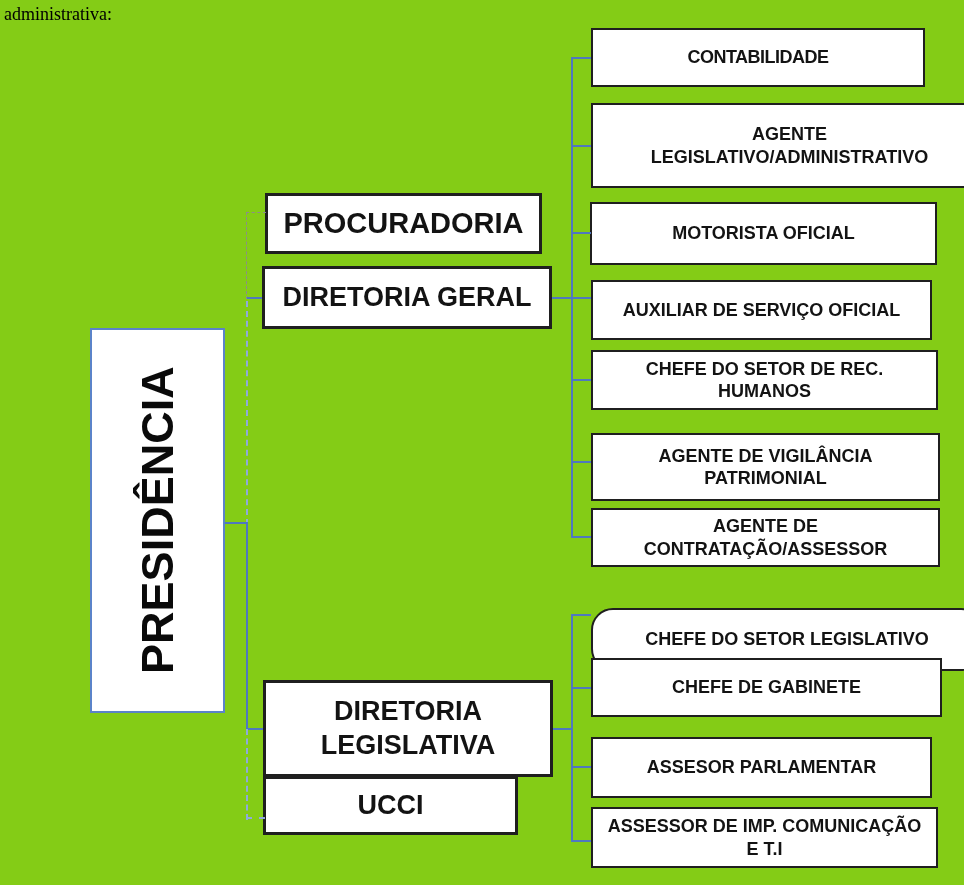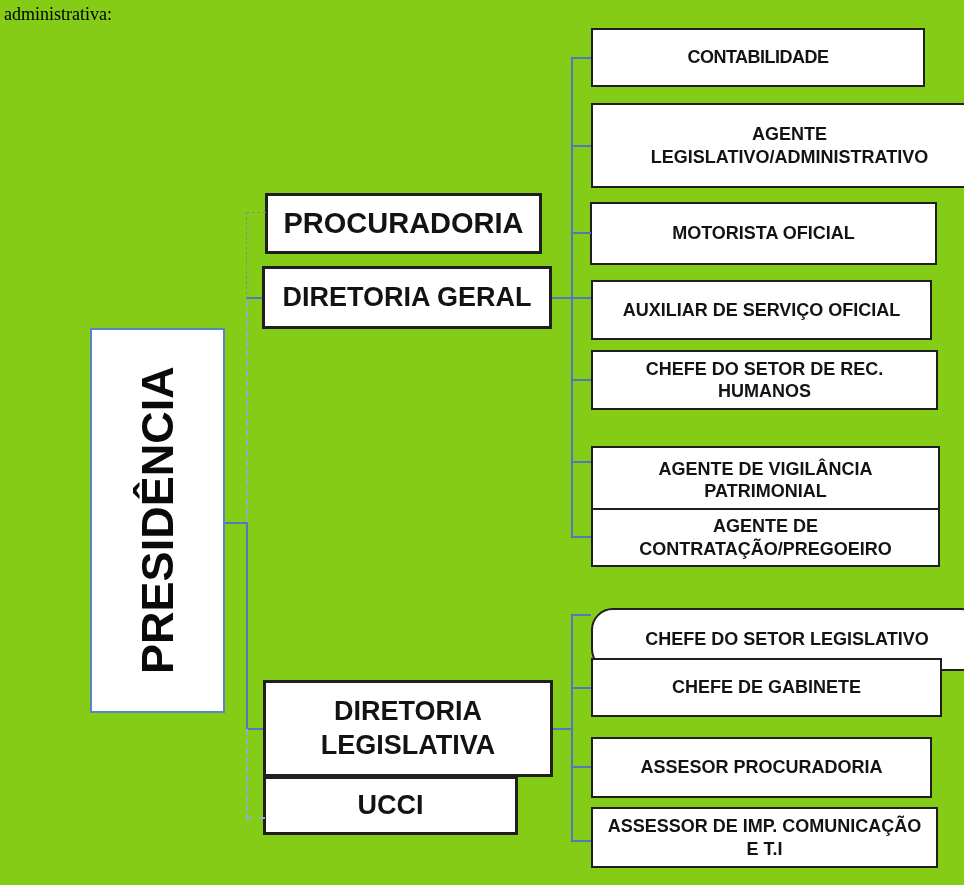--- a/index.html
+++ b/index.html
@@ -84,37 +84,37 @@
   <div class="node leaf" style="left:590px;top:202px;width:347px;height:63px;">
     <span>MOTORISTA OFICIAL</span>
   </div>
   <div class="node leaf" style="left:591px;top:280px;width:341px;height:60px;">
     <span>AUXILIAR DE SERVIÇO OFICIAL</span>
   </div>
   <div class="node leaf" style="left:591px;top:350px;width:347px;height:60px;">
     <span>CHEFE DO SETOR DE REC.
 HUMANOS</span>
   </div>
-  <div class="node leaf" style="left:591px;top:433px;width:349px;height:68px;margin-top:13px;">
+  <div class="node leaf" style="left:591px;top:433px;width:349px;height:68px;">
     <span>AGENTE DE VIGILÂNCIA
 PATRIMONIAL</span>
   </div>
   <div class="node leaf" style="left:591px;top:508px;width:349px;height:59px;">
     <span>AGENTE DE
-CONTRATAÇÃO/PREGOEIRO</span>
+CONTRATAÇÃO/ASSESSOR</span>
   </div>
 
   <div class="node leaf" style="left:591px;top:608px;width:392px;height:63px;border-radius:22px;">
     <span>CHEFE DO SETOR LEGISLATIVO</span>
   </div>
   <div class="node leaf" style="left:591px;top:658px;width:351px;height:59px;">
     <span>CHEFE DE GABINETE</span>
   </div>
   <div class="node leaf" style="left:591px;top:737px;width:341px;height:61px;">
-    <span>ASSESOR PROCURADORIA</span>
+    <span>ASSESOR PARLAMENTAR</span>
   </div>
   <div class="node leaf" style="left:591px;top:807px;width:347px;height:61px;">
     <span>ASSESSOR DE IMP. COMUNICAÇÃO
 E T.I</span>
   </div>
 
   <div class="vline dash-gray" style="left:246px;top:212px;height:86px;"></div>
   <div class="hline dash-gray" style="left:246px;top:212px;width:19px;"></div>
   <div class="hline" style="left:247px;top:297px;width:15px;"></div>
   <div class="vline dash-blue" style="left:246px;top:301px;height:222px;"></div>

